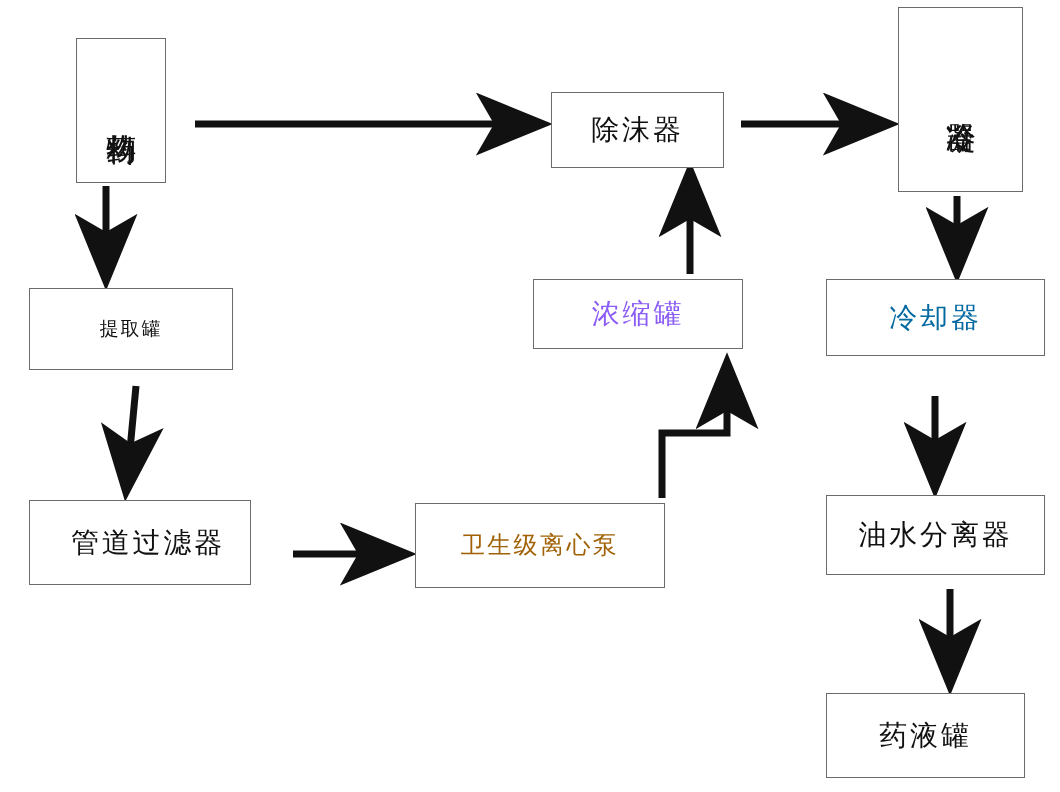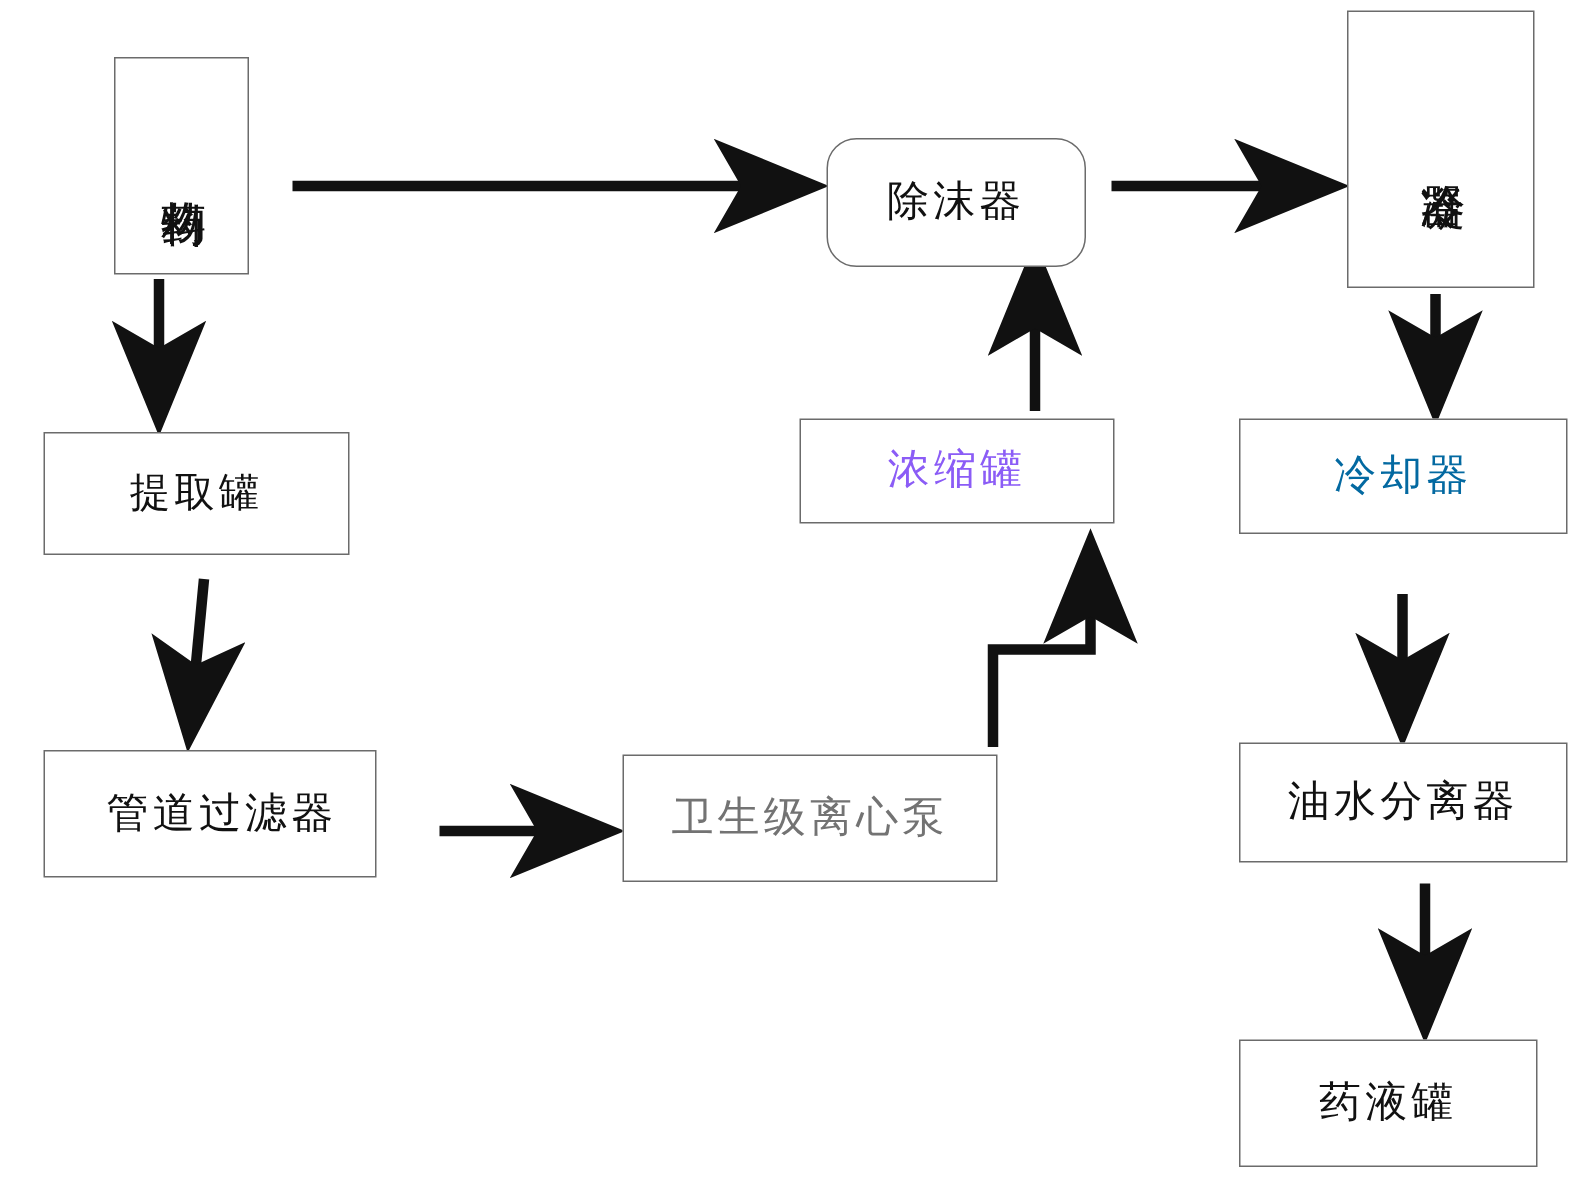--- a/index.html
+++ b/index.html
@@ -70,40 +70,40 @@
         <path d="M293,554 L407,554" fill="none" stroke="#111111" stroke-width="7" stroke-linecap="butt" stroke-linejoin="miter" marker-end="url(#ah)"></path>
         <path d="M662,498 L662,433 L727,433 L727,362" fill="none" stroke="#111111" stroke-width="7" stroke-linecap="butt" stroke-linejoin="miter" marker-end="url(#ah)"></path>
         <path d="M950,589 L950,686" fill="none" stroke="#111111" stroke-width="7" stroke-linecap="butt" stroke-linejoin="miter" marker-end="url(#ah)"></path>
       </g>
   </svg>
 
   <div id="node-layer">
       <div class="node vertical" style="left: 76px; top: 38px; width: 90px; height: 145px; border-color: rgb(107, 107, 107);">
         <span class="label" style="font-size: 30px; color: rgb(17, 17, 17);">药物料</span>
       </div>
-      <div class="node" style="left: 551px; top: 92px; width: 173px; height: 86px; border-color: rgb(107, 107, 107); border-radius: 20px;">
+      <div class="node" style="left: 551px; top: 92px; width: 173px; height: 76px; border-color: rgb(107, 107, 107);">
         <span class="label" style="font-size: 28px; color: rgb(17, 17, 17);">除沫器</span>
       </div>
       <div class="node vertical" style="left: 898px; top: 7px; width: 125px; height: 185px; border-color: rgb(107, 107, 107);">
         <span class="label" style="font-size: 30px; color: rgb(17, 17, 17);">冷凝器</span>
       </div>
       <div class="node" style="left: 29px; top: 288px; width: 204px; height: 82px; border-color: rgb(107, 107, 107);">
-        <span class="label" style="font-size: 27px; color: rgb(17, 17, 17);">提取罐</span>
+        <span class="label" style="font-size: 19px; color: rgb(17, 17, 17);">提取罐</span>
       </div>
       <div class="node" style="left: 533px; top: 279px; width: 210px; height: 70px; border-color: rgb(107, 107, 107);">
         <span class="label" style="font-size: 28px; color: #8b5cf6;">浓缩罐</span>
       </div>
       <div class="node" style="left: 826px; top: 279px; width: 219px; height: 77px; border-color: rgb(107, 107, 107);">
         <span class="label" style="font-size: 28px; color: #0369a1;">冷却器</span>
       </div>
       <div class="node" style="left: 29px; top: 500px; width: 222px; height: 85px; border-color: rgb(107, 107, 107);">
         <span class="label" style="font-size: 28px; color: rgb(17, 17, 17); margin-left: 16px;">管道过滤器</span>
       </div>
       <div class="node" style="left: 415px; top: 503px; width: 250px; height: 85px; border-color: rgb(107, 107, 107);">
-        <span class="label" style="font-size: 28px; color: #737373;">卫生级离心泵</span>
+        <span class="label" style="font-size: 24px; color: #a16207;">卫生级离心泵</span>
       </div>
       <div class="node" style="left: 826px; top: 495px; width: 219px; height: 80px; border-color: rgb(107, 107, 107); justify-content: center;">
         <span class="label" style="font-size: 28px; color: rgb(17, 17, 17);">油水分离器</span>
       </div>
       <div class="node" style="left: 826px; top: 693px; width: 199px; height: 85px; border-color: rgb(107, 107, 107);">
         <span class="label" style="font-size: 28px; color: rgb(17, 17, 17);">药液罐</span>
       </div>
     </div>
 
 </div>

